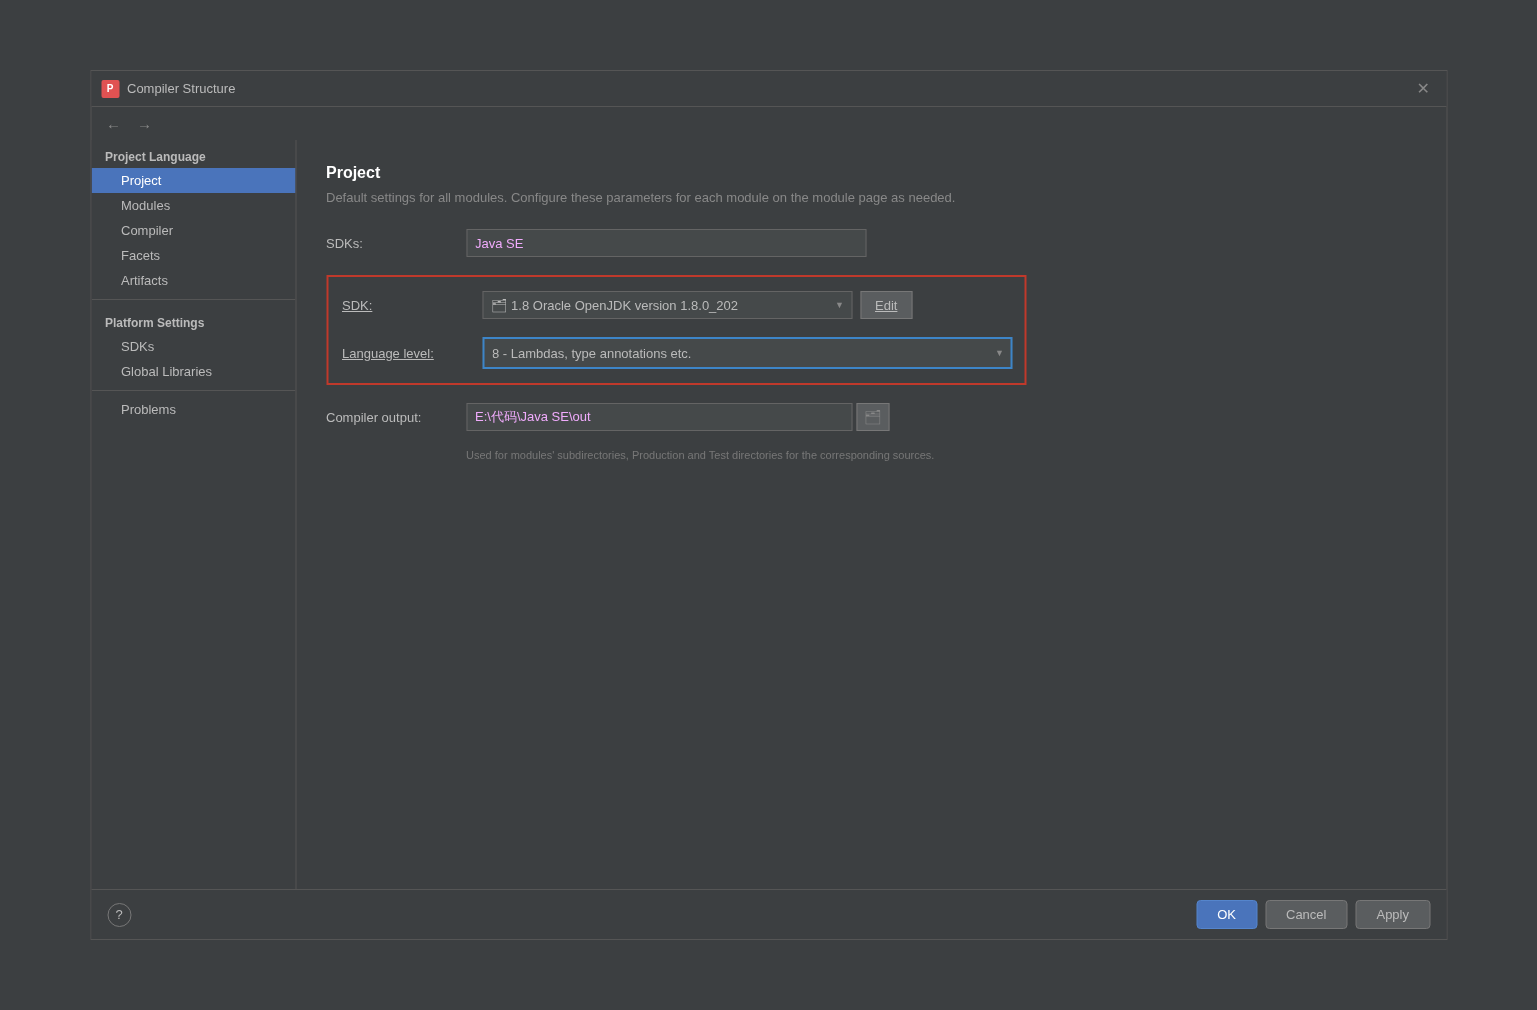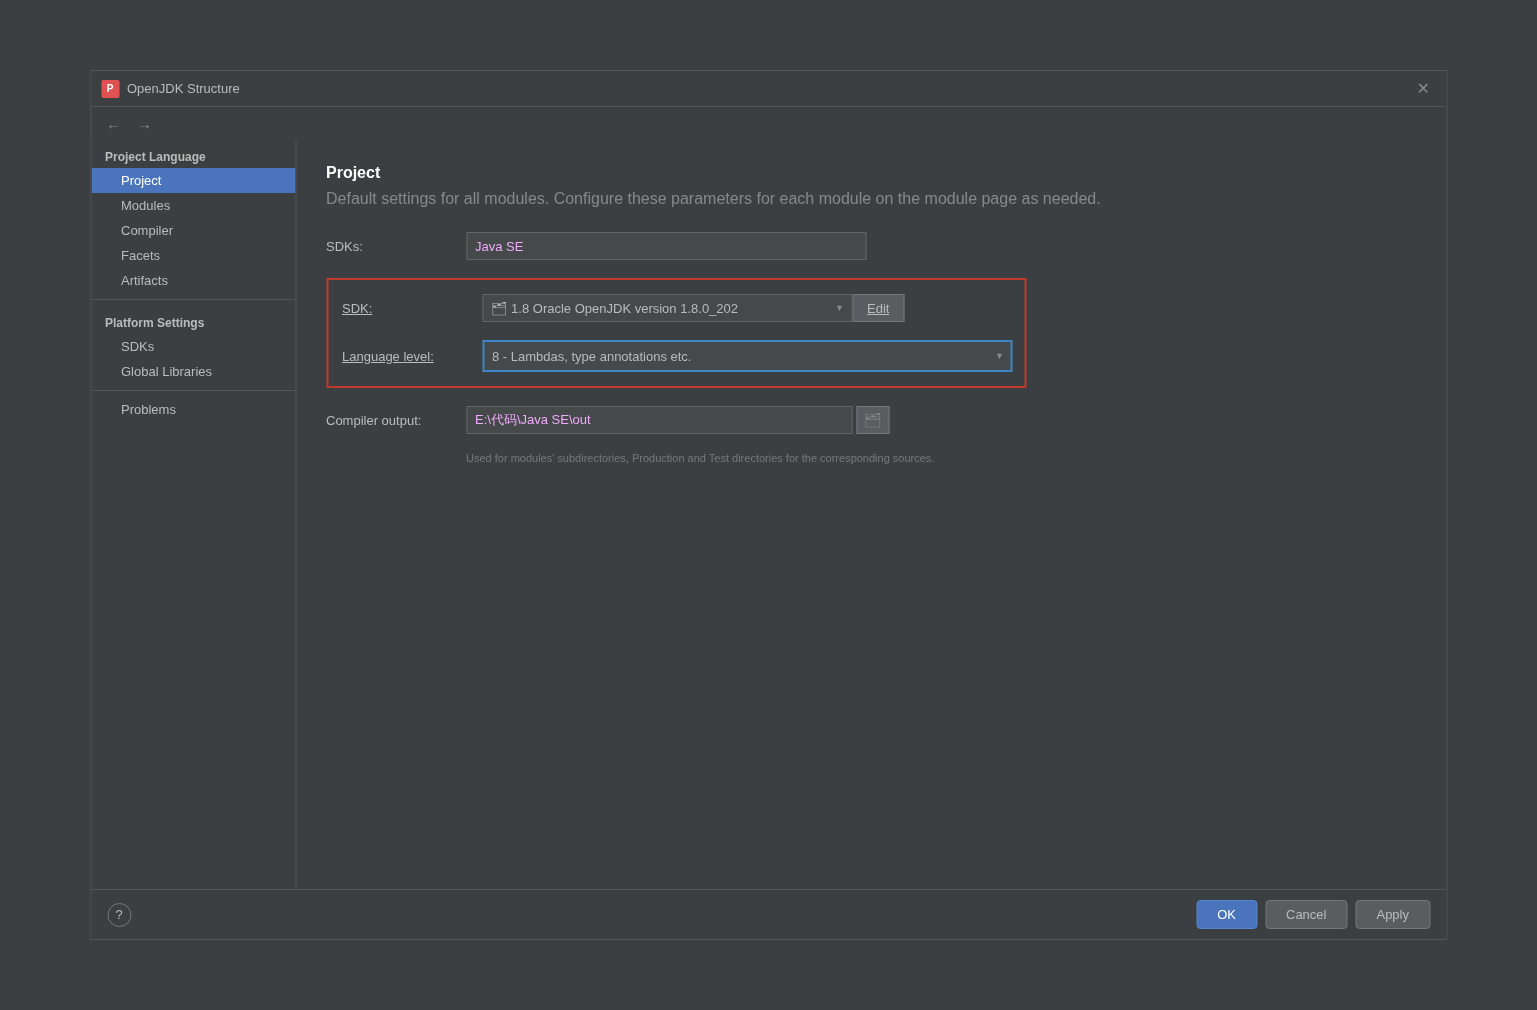--- a/index.html
+++ b/index.html
@@ -111,21 +111,21 @@
       padding: 24px 30px;
       overflow-y: auto;
     }
     .content-title {
       font-size: 16px;
       font-weight: bold;
       color: #ffffff;
       margin-bottom: 8px;
     }
     .content-subtitle {
-      font-size: 16px;
+      font-size: 13px;
       color: #888;
       margin-bottom: 24px;
     }
     .form-row {
       display: flex;
       align-items: center;
       margin-bottom: 18px;
     }
     .form-label {
       width: 140px;
@@ -154,20 +154,21 @@
     }
     .sdk-row {
       display: flex;
       align-items: center;
       margin-bottom: 18px;
     }
     .sdk-row:last-child { margin-bottom: 0; }
     .sdk-dropdown-container {
       display: flex;
       align-items: center;
+      gap: 8px;
     }
     .sdk-select {
       background: #45494a;
       border: 1px solid #646464;
       color: #bbbbbb;
       font-size: 13px;
       padding: 4px 8px;
       height: 28px;
       width: 370px;
       cursor: pointer;
@@ -302,21 +303,21 @@
   </style>
 </head>
 <body>
 
 <div class="window">
 
   <div class="title-bar">
     <div class="title-bar-icon">
       <span>P</span>
     </div>
-    <span class="title-bar-text">OpenJDK Structure</span>
+    <span class="title-bar-text">Compiler Structure</span>
     <span class="title-bar-close">✕</span>
   </div>
 
   <div class="nav-row">
     <button class="nav-btn">←</button>
     <button class="nav-btn">→</button>
   </div>
 
   <div class="main-area">
 

